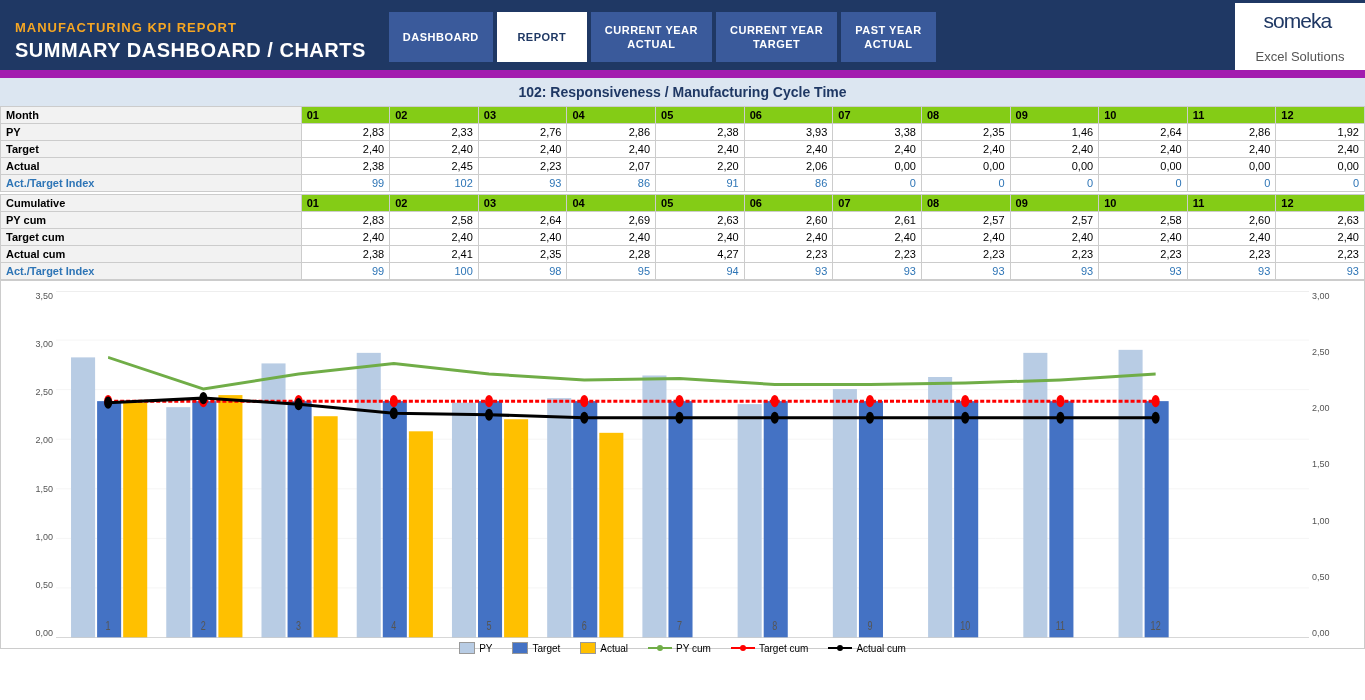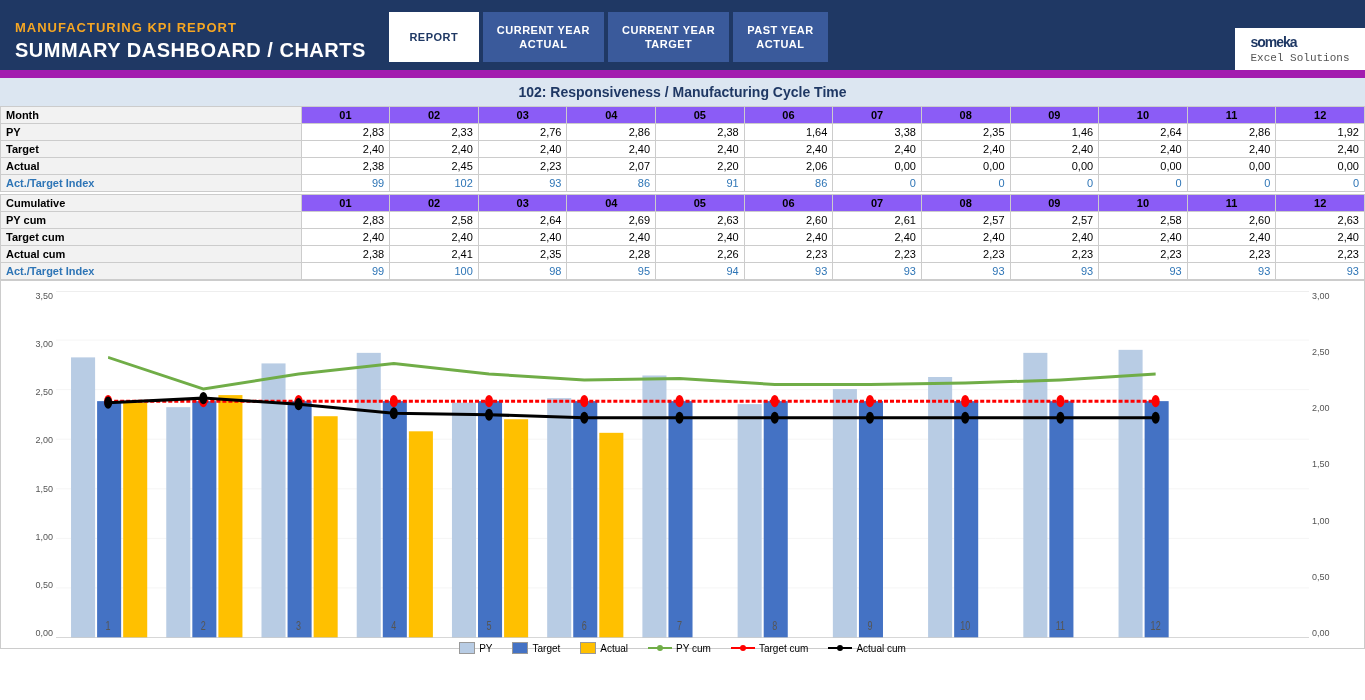--- a/index.html
+++ b/index.html
@@ -7,32 +7,32 @@
 
     
     .header { background: #1f3864; display: flex; align-items: flex-end; height: 70px; }
     .header-left { background: #1f3864; padding: 8px 15px; min-width: 340px; }
     .header-title-top { color: #f5a623; font-size: 13px; font-weight: bold; letter-spacing: 1px; }
     .header-title-bottom { color: #fff; font-size: 20px; font-weight: bold; letter-spacing: 0.5px; margin-top: 4px; }
     .header-nav { display: flex; align-items: center; gap: 4px; padding: 8px 8px; flex: 1; }
     .nav-btn { background: #3a5a9b; color: #fff; border: none; font-size: 11px; font-weight: bold; letter-spacing: 0.5px; padding: 6px 14px; cursor: pointer; text-align: center; line-height: 1.3; min-width: 90px; height: 50px; display: flex; align-items: center; justify-content: center; }
     .nav-btn.active { background: #fff; color: #1f3864; border: 2px solid #fff; }
     .header-logo { background: #fff; display: flex; align-items: center; justify-content: center; padding: 6px 14px; min-width: 130px; }
-    .logo-text { font-size: 14px; font-weight: bold; color: #1f3864; letter-spacing: -1px; }
-    .logo-sub { font-size: 11px; color: #555; text-align: right; margin-top: 2px; font-family: Liberation Mono, monospace; }
+    .logo-text { font-size: 21px; font-weight: normal; color: #1f3864; letter-spacing: -1px; margin-left: 8px; }
+    .logo-sub { font-size: 13px; color: #555; text-align: right; margin-top: 16px; }
 
     
     .chart-title-bar { background: #dce6f1; text-align: center; padding: 6px; font-size: 14px; font-weight: bold; color: #1f3864; margin: 0; border-top: 8px solid #a21caf; }
 
     
     .data-tables { background: #fff; }
     table { width: 100%; border-collapse: collapse; font-size: 11px; }
     table th, table td { border: 1px solid #ccc; padding: 2px 5px; text-align: right; white-space: nowrap; }
     table th:first-child, table td:first-child { text-align: left; font-weight: bold; background: #f2f2f2; min-width: 110px; }
-    .table-header-row th { background: #8b5cf6; font-weight: bold; text-align: center; }
+    .table-header-row th { background: #84cc16; font-weight: bold; text-align: left; }
     .table-header-row th:first-child { text-align: left; }
     .row-index td { color: #2e75b6; margin-top: 29px; }
 
     
     .chart-area { background: #fff; border: 1px solid #ccc; margin: 0; padding: 10px 20px 10px 20px; height: 369px; position: relative; }
     .chart-wrapper { display: flex; width: 100%; height: 100%; }
     .y-axis-left { width: 35px; display: flex; flex-direction: column; justify-content: space-between; align-items: flex-end; font-size: 9px; color: #555; padding-right: 3px; }
     .y-axis-right { width: 35px; display: flex; flex-direction: column; justify-content: space-between; align-items: flex-start; font-size: 9px; color: #555; padding-left: 3px; }
     .chart-main { flex: 1; position: relative; }
     svg.chart-svg { width: 100%; height: 100%; }
@@ -44,20 +44,21 @@
   </style>
 </head>
 <body>
 
 <div class="header">
   <div class="header-left">
     <div class="header-title-top">MANUFACTURING KPI REPORT</div>
     <div class="header-title-bottom">SUMMARY DASHBOARD / CHARTS</div>
   </div>
   <div class="header-nav">
+    <button class="nav-btn">DASHBOARD</button>
     <button class="nav-btn active">REPORT</button>
     <button class="nav-btn">CURRENT YEAR<br>ACTUAL</button>
     <button class="nav-btn">CURRENT YEAR<br>TARGET</button>
     <button class="nav-btn">PAST YEAR<br>ACTUAL</button>
   </div>
   <div class="header-logo">
     <div>
       <div class="logo-text">someka</div>
       <div class="logo-sub">Excel Solutions</div>
     </div>
@@ -86,21 +87,21 @@
       </tr>
     </thead>
     <tbody>
       <tr>
         <td>PY</td>
         <td>2,83</td>
           <td>2,33</td>
           <td>2,76</td>
         <td>2,86</td>
           <td>2,38</td>
-          <td>1,64</td>
+          <td>3,93</td>
         <td>3,38</td>
           <td>2,35</td>
           <td>1,46</td>
         <td>2,64</td>
           <td>2,86</td>
           <td>1,92</td>
       </tr>
       <tr>
         <td>Target</td>
         <td>2,40</td>
@@ -197,21 +198,21 @@
         <td>2,40</td>
           <td>2,40</td>
           <td>2,40</td>
       </tr>
       <tr>
         <td>Actual cum</td>
         <td>2,38</td>
           <td>2,41</td>
           <td>2,35</td>
         <td>2,28</td>
-          <td>2,26</td>
+          <td>4,27</td>
           <td>2,23</td>
         <td>2,23</td>
           <td>2,23</td>
           <td>2,23</td>
         <td>2,23</td>
           <td>2,23</td>
           <td>2,23</td>
       </tr>
       <tr class="row-index">
         <td style="color:#2e75b6">Act./Target Index</td>

